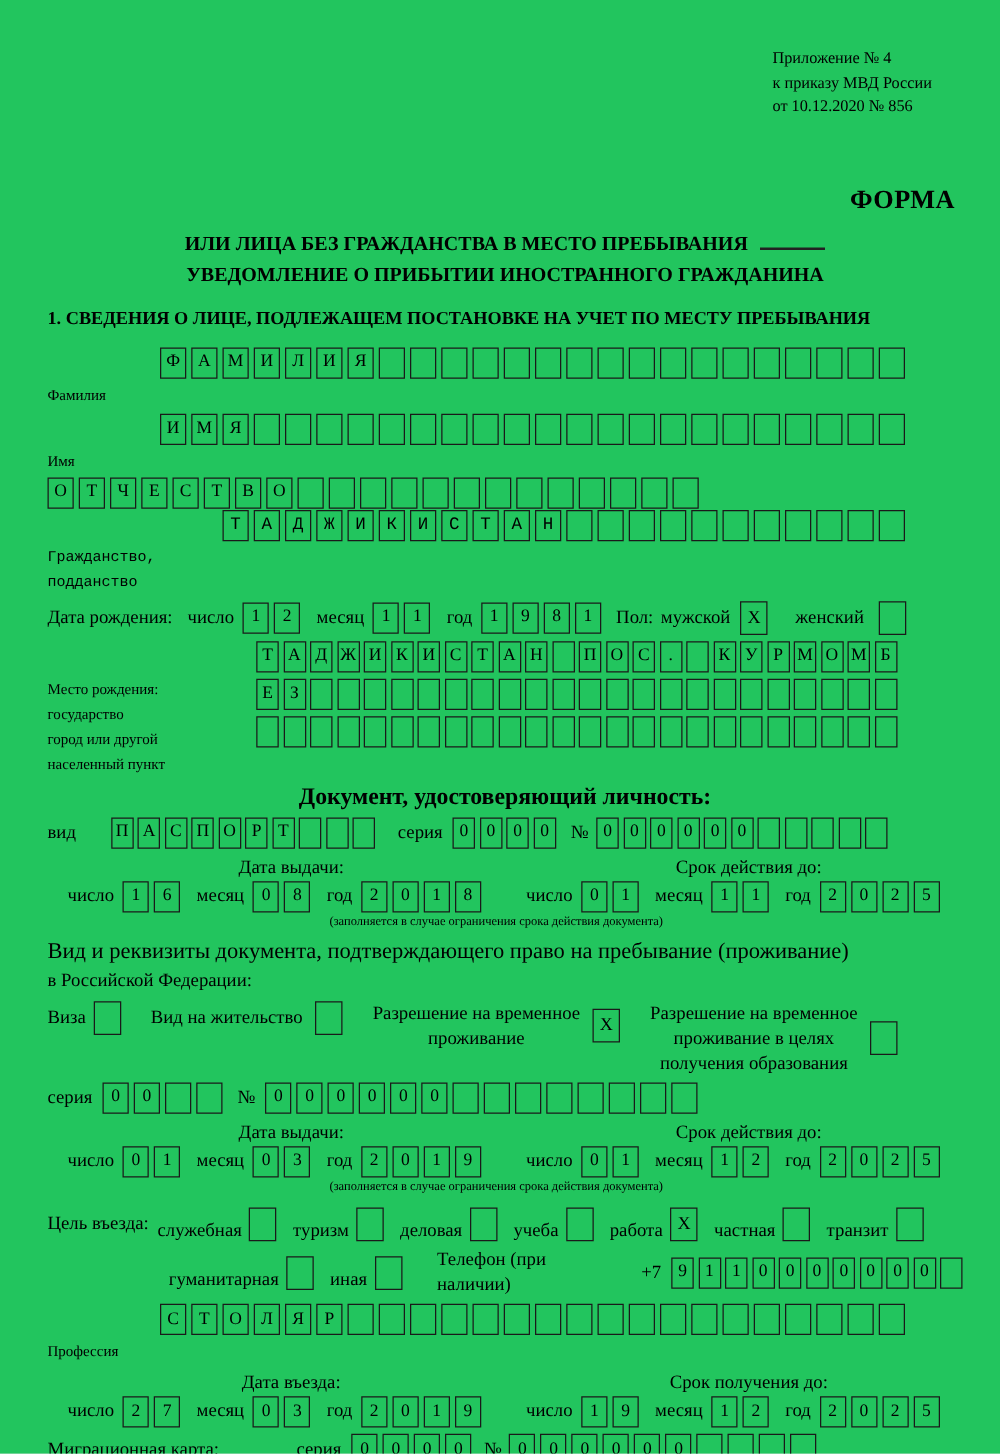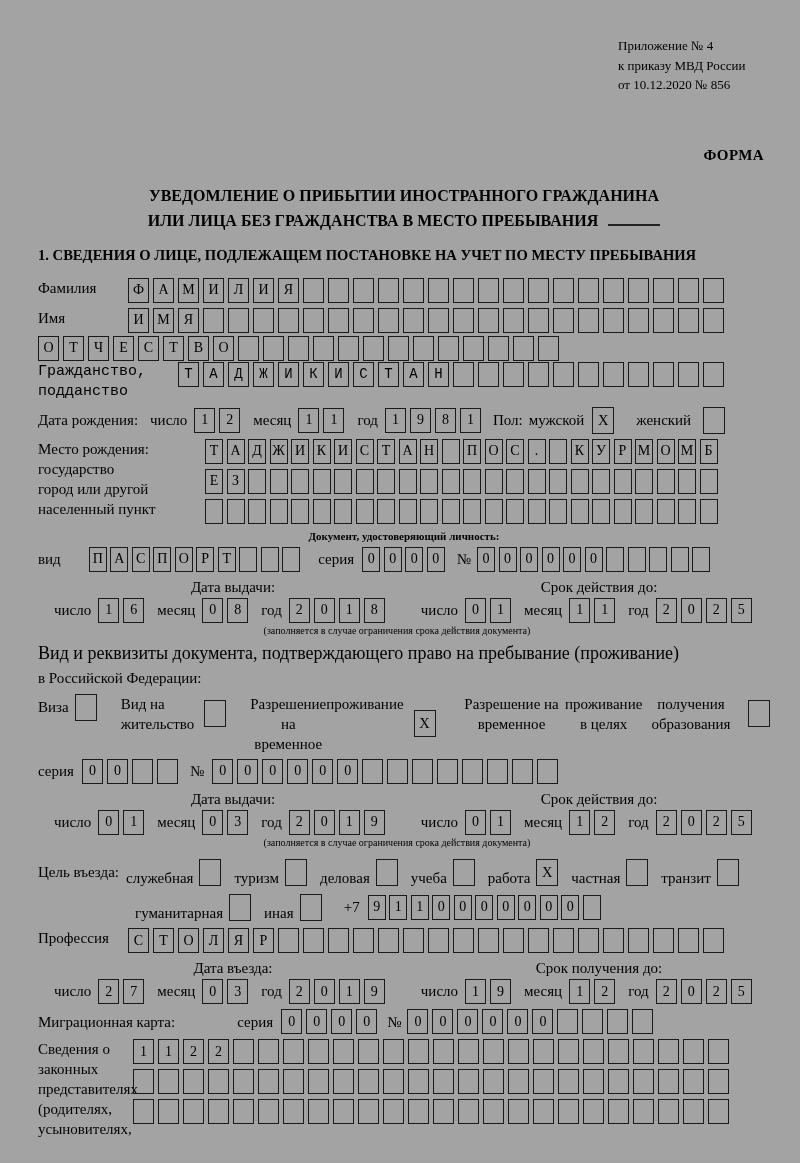--- a/index.html
+++ b/index.html
@@ -1,74 +1,74 @@
 <!DOCTYPE html>
 <html><head>
 <meta charset="utf-8">
 <style>
   html,body{margin:0;padding:0;background:#e8e8e8;}
   .page{
-    position:relative;width:800px;height:1163px;margin:0 auto;background:#a3a3a3;
+    position:relative;width:800px;height:1163px;margin:0 auto;background:#22c55e;
     font-family:"Liberation Serif",serif;color:#000;overflow:hidden;
   }
   .top-note{position:absolute;left:618px;top:36px;font-size:13px;line-height:1.5;}
   .top-note .g2{margin-top:5px;font-size:12.5px;line-height:1.45;}
-  .forma{position:absolute;top:147px;right:36px;font-weight:bold;font-size:15px;letter-spacing:.4px;}
+  .forma{position:absolute;top:147px;right:36px;font-weight:bold;font-size:21px;letter-spacing:.4px;}
   .content{padding:184px 30px 0 38px;}
   .title{text-align:center;font-weight:bold;font-size:16px;line-height:1.55;}
   .blank{display:inline-block;width:52px;border-bottom:2px solid #222;margin-left:10px;vertical-align:baseline;}
   .sec-heading{font-weight:bold;font-size:14.6px;margin-top:13px;white-space:nowrap;}
 
   .cells{display:inline-flex;gap:4px;}
   .cells .cell{
     width:19px;height:23px;border:1.5px solid #1a1a1a;flex:none;
     display:inline-flex;align-items:center;justify-content:center;
     font-size:14px;line-height:1;
   }
   .cells.sm{gap:3.5px;}
   .cells.sm .cell{width:16px;}
   .chk{
     width:20px;height:25px;border:1.5px solid #1a1a1a;flex:none;
     display:inline-flex;align-items:center;justify-content:center;font-size:14.5px;
   }
 
   .frow{display:flex;align-items:flex-start;}
   .lbl{font-size:15px;line-height:20px;}
-  .label-col{font-size:15px;line-height:20px;flex:none;}
+  .label-col{font-size:12px;line-height:20px;flex:none;margin-top:28px;}
   .w90{width:90px;} .w140{width:140px;} .w167{width:167px;} .w95{width:95px;}
 
   .row-surname{margin-top:14px;}
   .row-name{margin-top:5px;}
   .row-patronymic{margin-top:3px;}
   .row-citizenship{margin-top:1px;font-family:Liberation Mono, monospace;}
   .birthdate-row{display:flex;align-items:center;margin-top:5px;font-size:15px;}
   .birthplace{margin-top:5px;}
   .cells-col{display:flex;flex-direction:column;gap:5px;}
 
-  .doc-heading{text-align:center;font-weight:bold;font-size:11px;margin-top:6px;}
+  .doc-heading{text-align:center;font-weight:bold;font-size:19px;margin-top:6px;}
   .vid-row{display:flex;align-items:center;margin-top:5px;font-size:15px;}
 
   .dhead{display:flex;margin-top:7px;font-size:15px;}
   .dhead .left{width:390px;text-align:center;}
   .dhead .right{flex:1;text-align:center;}
   .drow{display:flex;align-items:center;margin-top:2px;padding-left:16px;}
   .dg{display:inline-flex;align-items:center;font-size:15px;}
   .dg .dg-lbl{margin:0 7px 0 13px;}
   .dg .dg-lbl:first-child{margin-left:0;}
   .dg-right{margin-left:36px;}
   .rnote{font-size:10px;margin-top:2px;text-align:center;padding-right:14px;line-height:1.15;}
 
   .plain{font-size:18px;margin-top:7px;line-height:1.2;}
   .plain2{font-size:15px;margin-top:4px;line-height:1.2;}
 
   .visa-row{display:flex;align-items:flex-start;margin-top:7px;font-size:15px;}
   .vopt{display:flex;align-items:center;}
   .vopt .chk{margin-left:10px;}
   .vopt+.vopt{margin-left:24px;}
-  .vlines{display:flex;flex-direction:row;text-align:center;line-height:20px;}
+  .vlines{display:flex;flex-direction:column;text-align:center;line-height:20px;}
 
   .seriya-row{display:flex;align-items:center;margin-top:5px;font-size:15px;}
   .ml8{margin-left:8px;} .ml6{margin-left:6px;} .ml10{margin-left:10px;}
   .ml12{margin-left:12px;} .ml18{margin-left:18px;}
   .ml22{margin-left:22px;} .ml28{margin-left:28px;}
 
   .purpose-row{display:flex;align-items:center;margin-top:8px;font-size:15px;}
   .optrow{display:inline-flex;align-items:center;}
   .optrow .opt-lbl{margin:12px 6px 0 13px;}
   .optrow .opt-lbl:first-child{margin-left:7px;}
@@ -87,24 +87,24 @@
   <div class="top-note">
     <div>Приложение № 4</div>
     <div>к приказу МВД России</div>
     <div>от 10.12.2020 № 856</div>
   </div>
   <div class="forma">ФОРМА</div>
 
   <div class="content">
 
     <div class="title">
-      <div>УВЕДОМЛЕНИЕ О ПРИБЫТИИ ИНОСТРАННОГО ГРАЖДАНИНА</div>
       <div>
         <span>ИЛИ ЛИЦА БЕЗ ГРАЖДАНСТВА В МЕСТО ПРЕБЫВАНИЯ</span><span class="blank"></span>
       </div>
+      <div>УВЕДОМЛЕНИЕ О ПРИБЫТИИ ИНОСТРАННОГО ГРАЖДАНИНА</div>
     </div>
 
     <div class="sec-heading">1. СВЕДЕНИЯ О ЛИЦЕ, ПОДЛЕЖАЩЕМ ПОСТАНОВКЕ НА УЧЕТ ПО МЕСТУ ПРЕБЫВАНИЯ</div>
 
     <div class="frow row-surname">
       <div class="label-col w90">Фамилия</div>
       <div class="cells">
           <span class="cell">Ф</span>
           <span class="cell">А</span>
           <span class="cell">М</span>
@@ -542,20 +542,21 @@
           <span class="chk"></span>
         </span>
     </div>
     <div class="purpose-row2">
       <span class="optrow">
           <span class="opt-lbl lbl">гуманитарная</span>
           <span class="chk"></span>
           <span class="opt-lbl lbl">иная</span>
           <span class="chk"></span>
         </span>
+      <span class="lbl ml28">Телефон (при наличии)</span>
       <span class="lbl ml22">+7</span>
       <span class="cells sm ml8">
           <span class="cell">9</span>
           <span class="cell">1</span>
           <span class="cell">1</span>
           <span class="cell">0</span>
           <span class="cell">0</span>
           <span class="cell">0</span>
           <span class="cell">0</span>
           <span class="cell">0</span>

